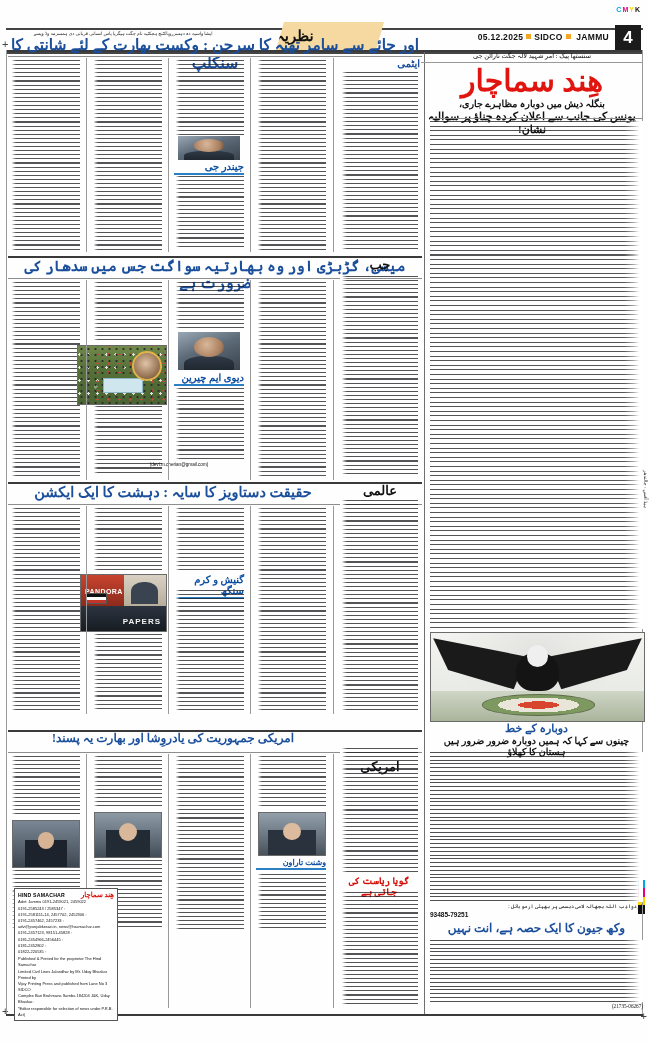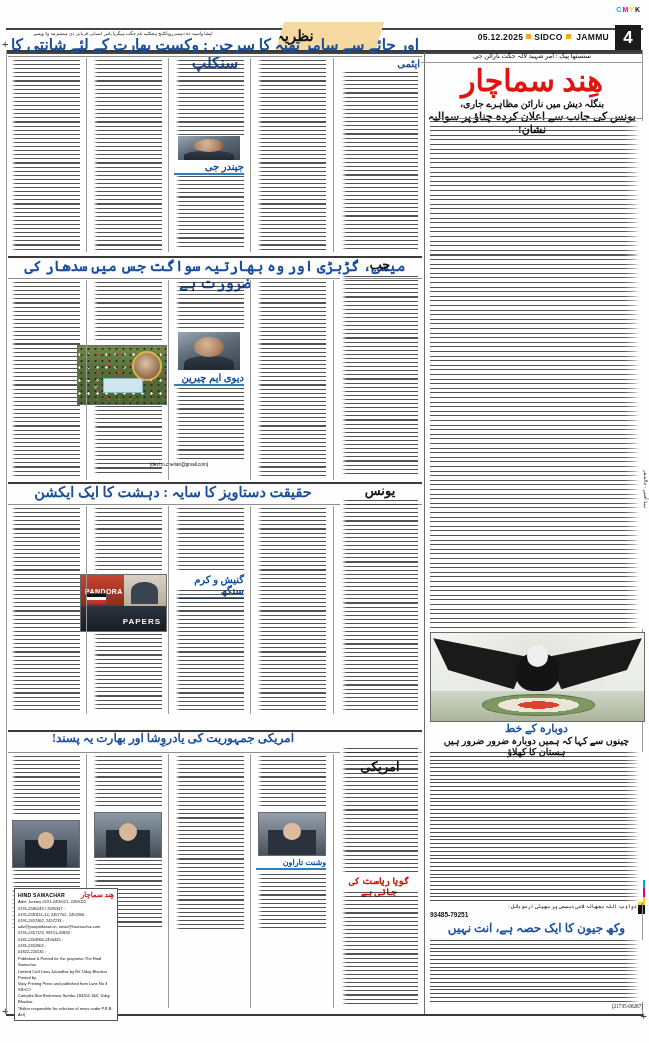--- a/index.html
+++ b/index.html
@@ -183,21 +183,21 @@
   <div class="hr2" style="left:6px;top:50px;width:637px;"></div>
   <div class="vr" style="left:6px;top:50px;height:965px;"></div>
   <div class="vr" style="right:6px;top:50px;height:965px;"></div>
   <div class="hr2" style="left:6px;top:1014px;width:637px;"></div>
 
   <div class="vr" style="left:424px;top:52px;height:962px;background:#6f6f6f;"></div>
 
   <div id="mast">
     <div class="kicker">سنستھا پیک : امر شہید لالہ جگت نارائن جی</div>
     <div class="logo">هِند سماچار</div>
-    <div class="sub1">بنگلہ دیش میں نارائن مظاہرے جاری،</div>
+    <div class="sub1">بنگلہ دیش میں دوبارہ مظاہرے جاری،</div>
     <div class="sub2">یونس کی جانب سے اعلان کردہ چناؤ پر سوالیہ نشان!</div>
   </div>
   <div class="hr" style="left:430px;top:118px;width:213px;"></div>
 
   <div class="lines urdu sp45 ragR" style="position:absolute;left:430px;top:121px;width:213px;height:508px;"></div>
 
   <div class="img" id="img-cartoon" style="left:430px;top:632px;width:213px;height:88px;">
     <div class="sky"></div>
     <div class="ground"></div>
     <div class="wingL"></div>
@@ -268,21 +268,21 @@
   <div class="lines urdu" style="position:absolute;left:256px;top:282px;width:70px;height:194px;"></div>
   <div class="lines urdu" style="position:absolute;left:340px;top:276px;width:78px;height:200px;"></div>
 
   <div class="vr" style="left:86px;top:280px;height:200px;"></div>
   <div class="vr" style="left:168px;top:280px;height:200px;"></div>
   <div class="vr" style="left:250px;top:280px;height:200px;"></div>
   <div class="vr" style="left:333px;top:280px;height:200px;"></div>
   <div class="hr2" style="left:8px;top:482px;width:414px;"></div>
 
   <div class="hl blue" style="position:absolute;left:8px;top:484px;width:330px;font-size:14.5px;">حقیقت دستاویز کا سایہ : دہشت کا ایک ایکشن</div>
-  <div class="hl black" style="position:absolute;left:340px;top:484px;width:80px;font-size:13px;">یونس</div>
+  <div class="hl black" style="position:absolute;left:340px;top:484px;width:80px;font-size:13px;">عالمی</div>
   <div class="hr" style="left:8px;top:504px;width:414px;"></div>
 
   <div class="lines urdu" style="position:absolute;left:10px;top:508px;width:70px;height:202px;"></div>
   <div class="lines urdu" style="position:absolute;left:92px;top:508px;width:70px;height:62px;"></div>
 
   <div class="img" id="img-pan" style="left:80px;top:574px;width:85px;height:56px;">
     <div class="tl"></div>
     <div class="tr"></div>
     <div class="bot"></div>
     <div class="flag"></div>

